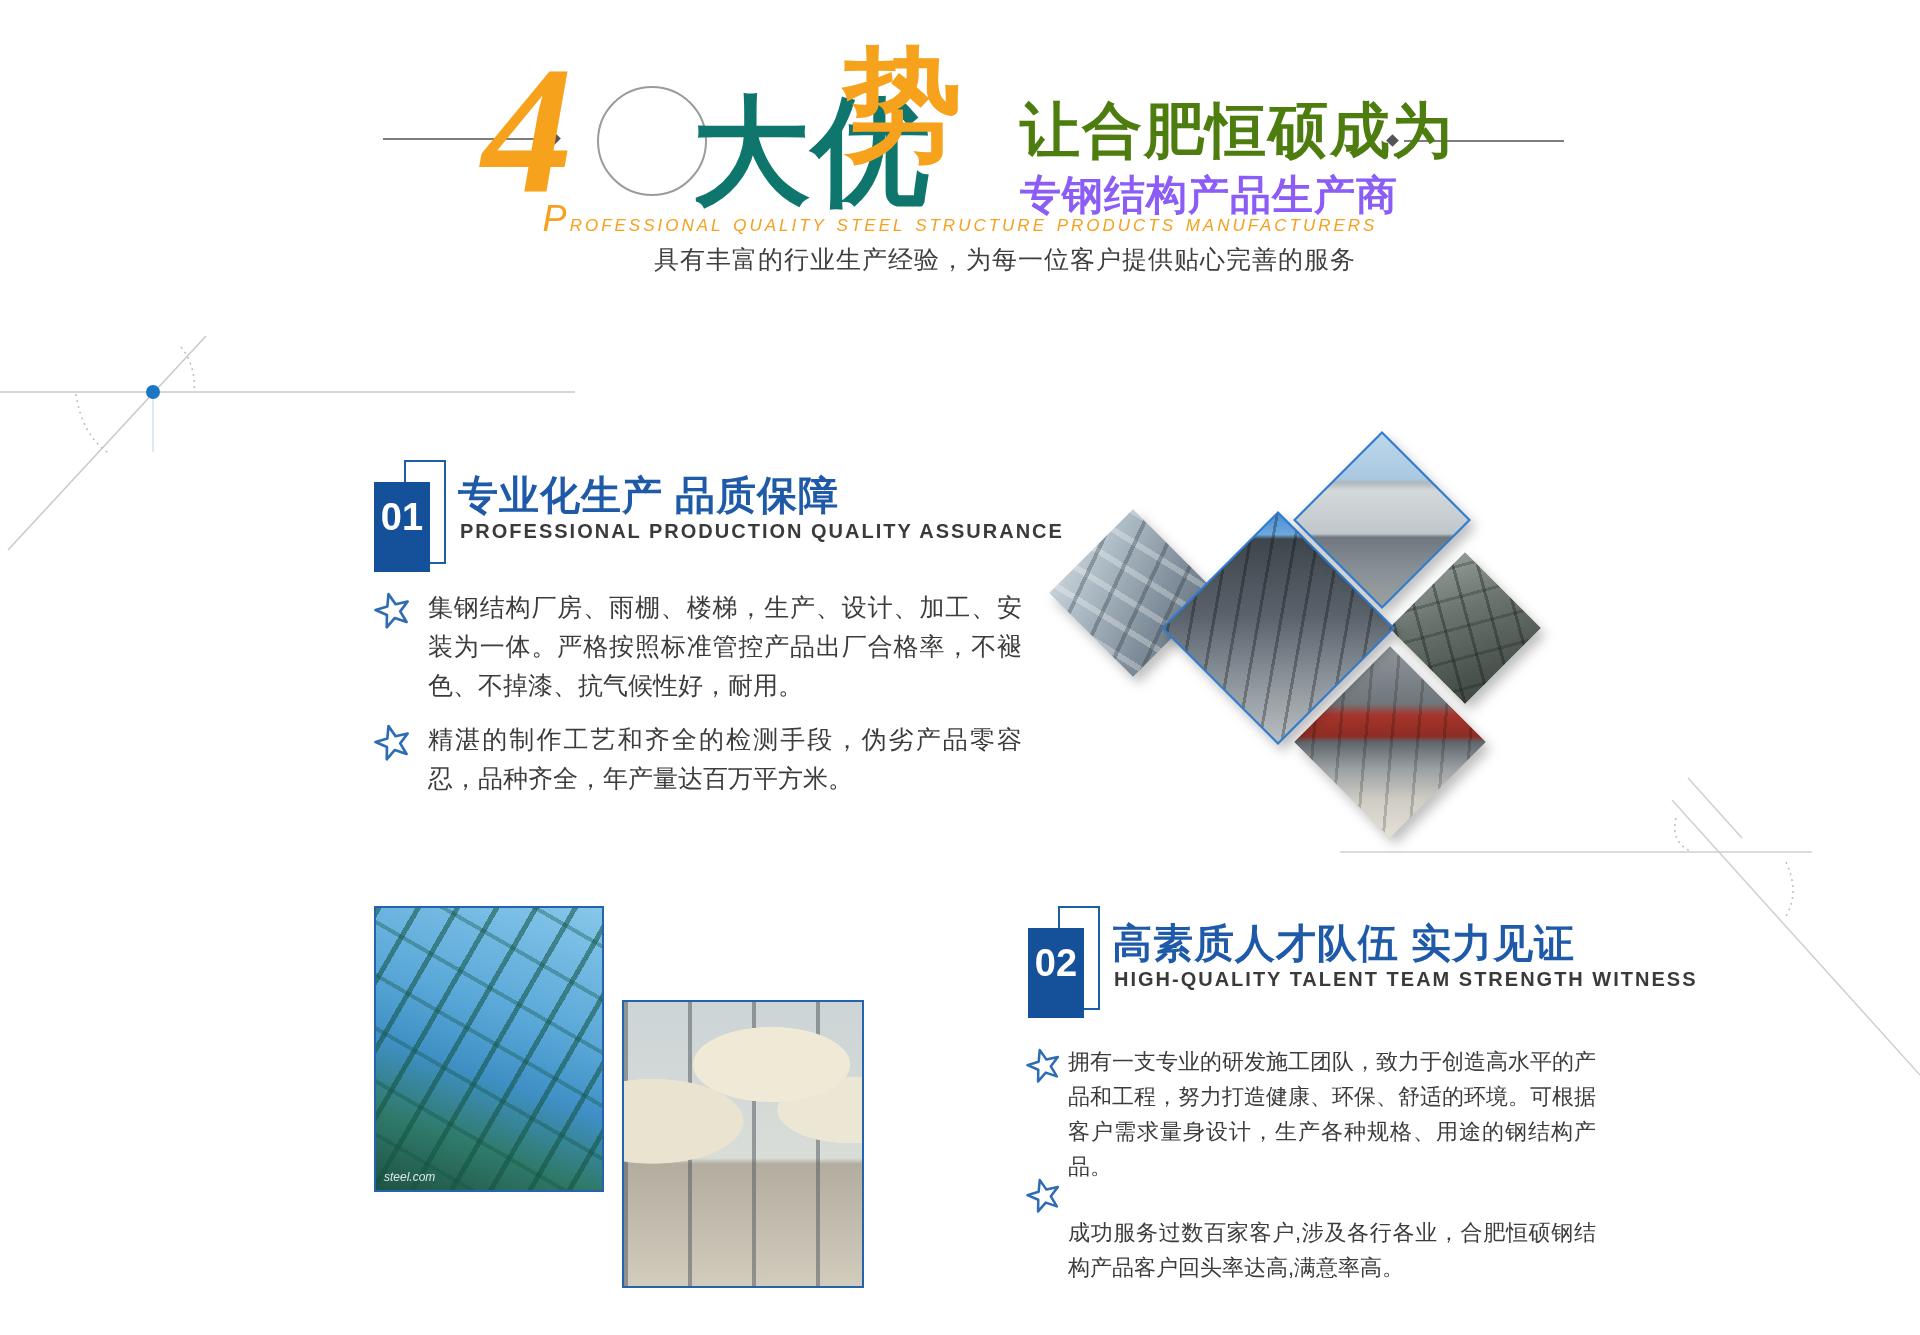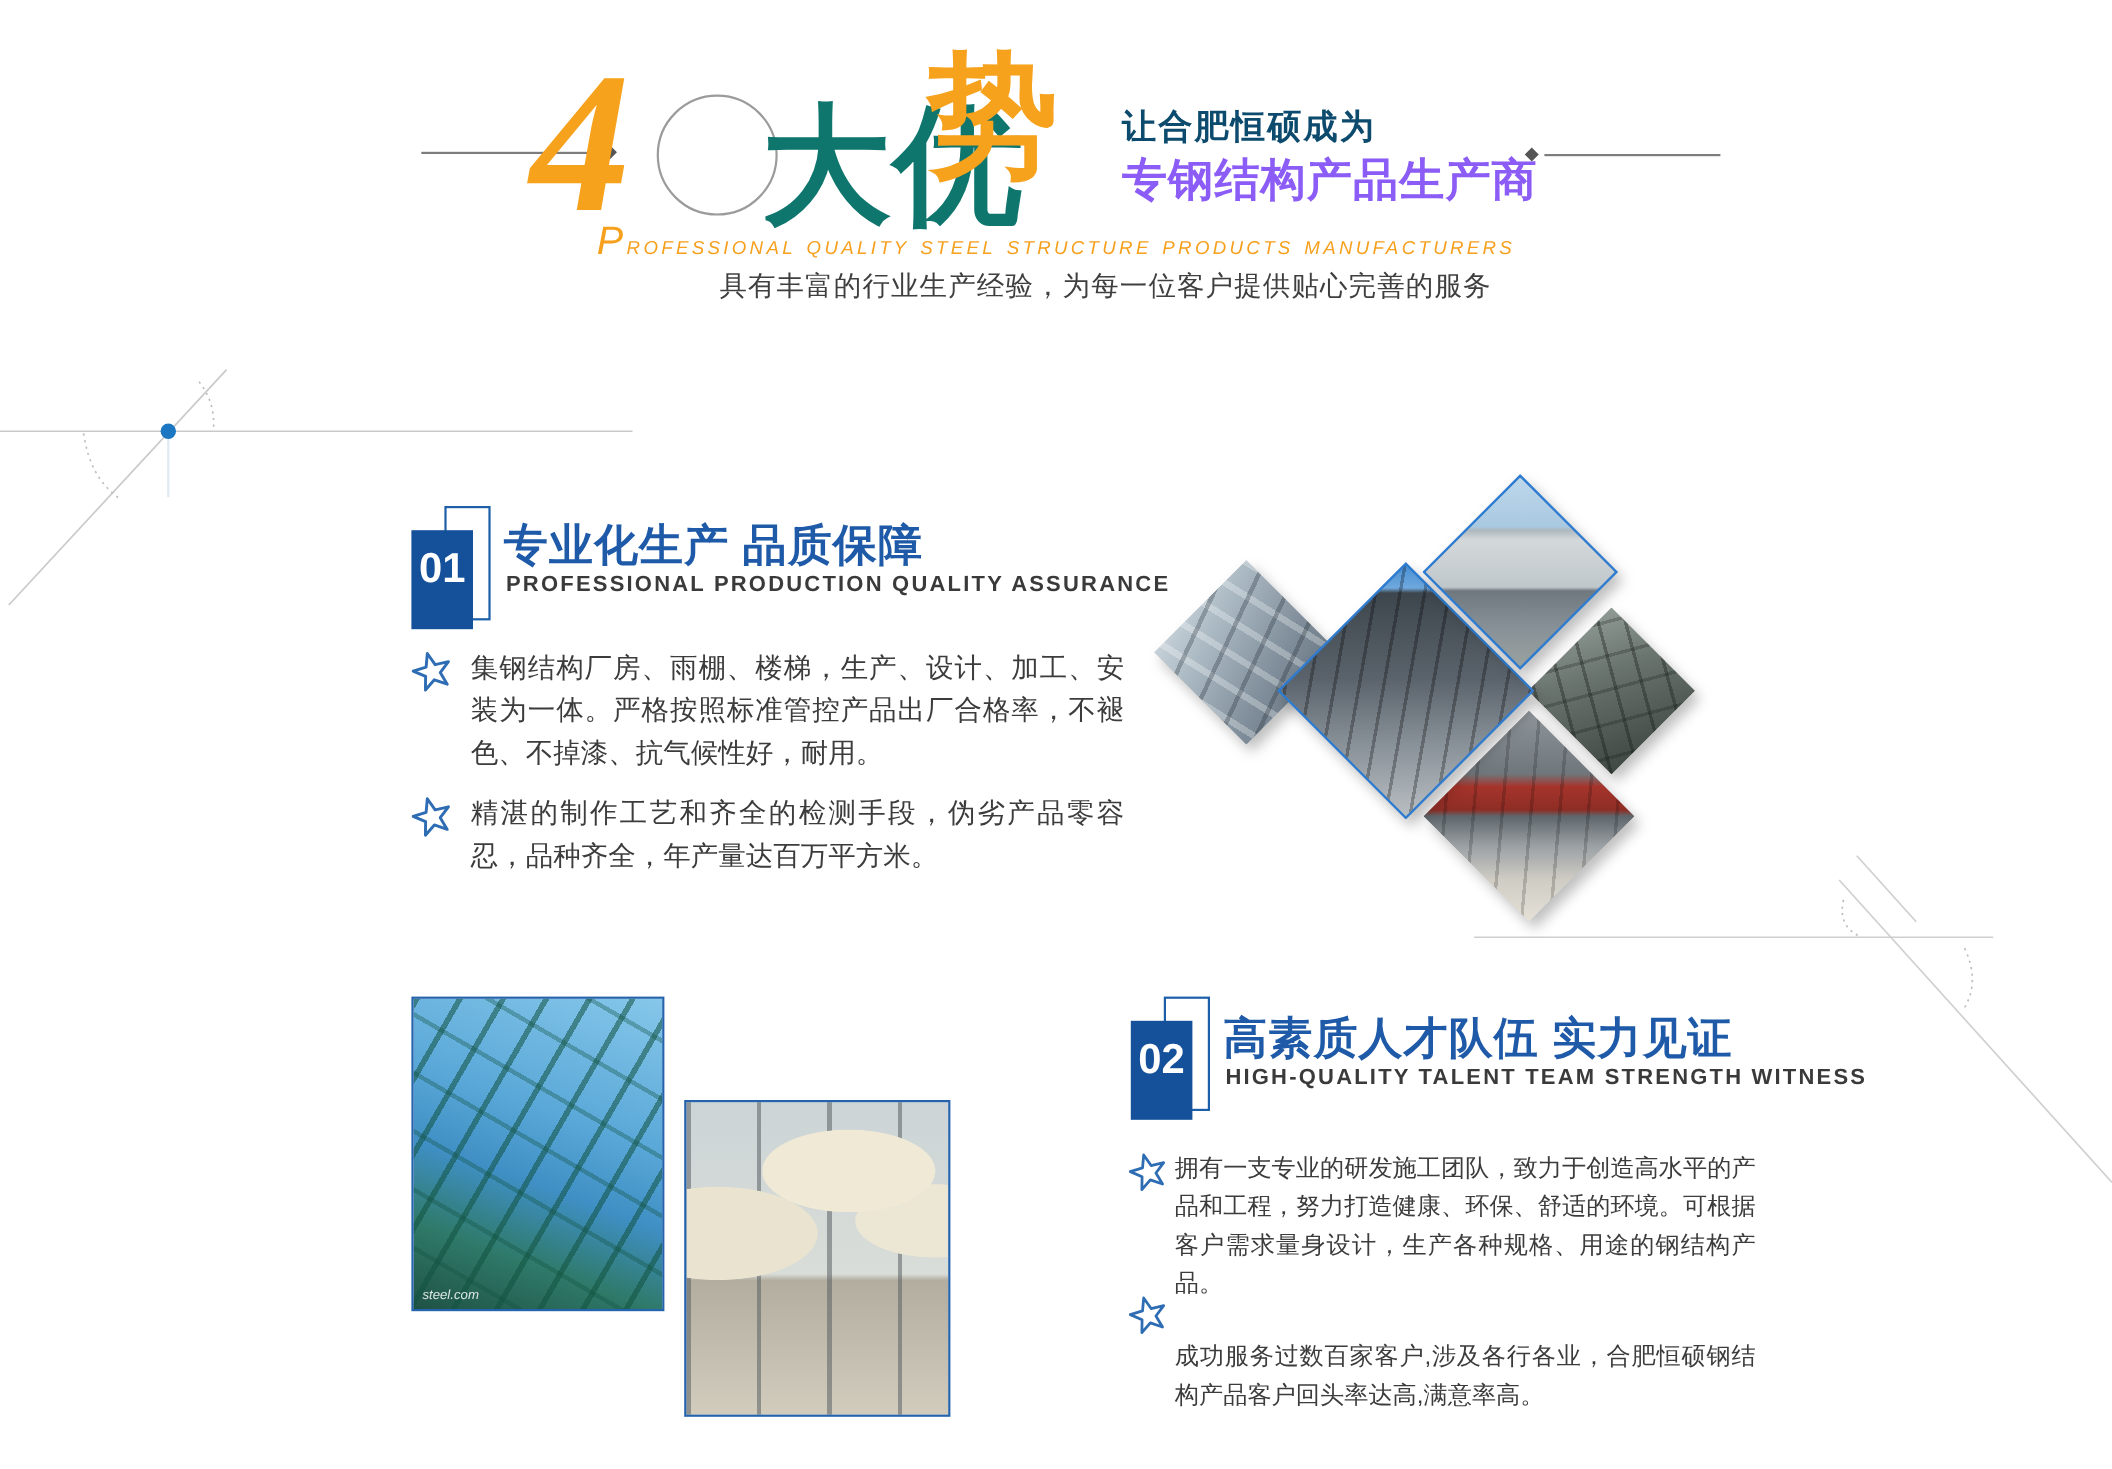--- a/index.html
+++ b/index.html
@@ -29,21 +29,21 @@
     font-family:Liberation Sans, sans-serif;
     font-size:118px;line-height:1;font-weight:bold;color:#0f766e;letter-spacing:2px;margin-left:32px;
   }
   .big-cn-orange{
     position:absolute;left:842px;top:46px;
     font-family:"Liberation Serif","DejaVu Serif",serif;
     font-size:120px;line-height:1;font-weight:bold;color:#F6A21C;
   }
   .hdr-right{position:absolute;left:1020px;top:98px;
     font-family:"Liberation Serif","DejaVu Serif",serif;font-weight:bold;}
-  .hdr-right .l1{font-size:31px;line-height:1.1;color:#0c4a6e;letter-spacing:2px;}
+  .hdr-right .l1{font-size:60px;line-height:1.1;color:#4d7c0f;letter-spacing:2px;}
   .hdr-right .l2{font-size:41px;line-height:1.1;color:#8b5cf6;letter-spacing:1px;margin-top:9px;}
   .sub-en{
     position:absolute;left:0;top:198px;width:1920px;text-align:center;
     font-size:24px;font-style:italic;font-variant:small-caps;
     color:#F6A01D;letter-spacing:3px;
   }
   .sub-en::first-letter{font-size:36px;}
   .sub-cn{
     position:absolute;left:0;top:243px;width:1920px;text-align:center;
     font-size:25px;color:#3f3f3f;letter-spacing:1px;padding-left:45px;

